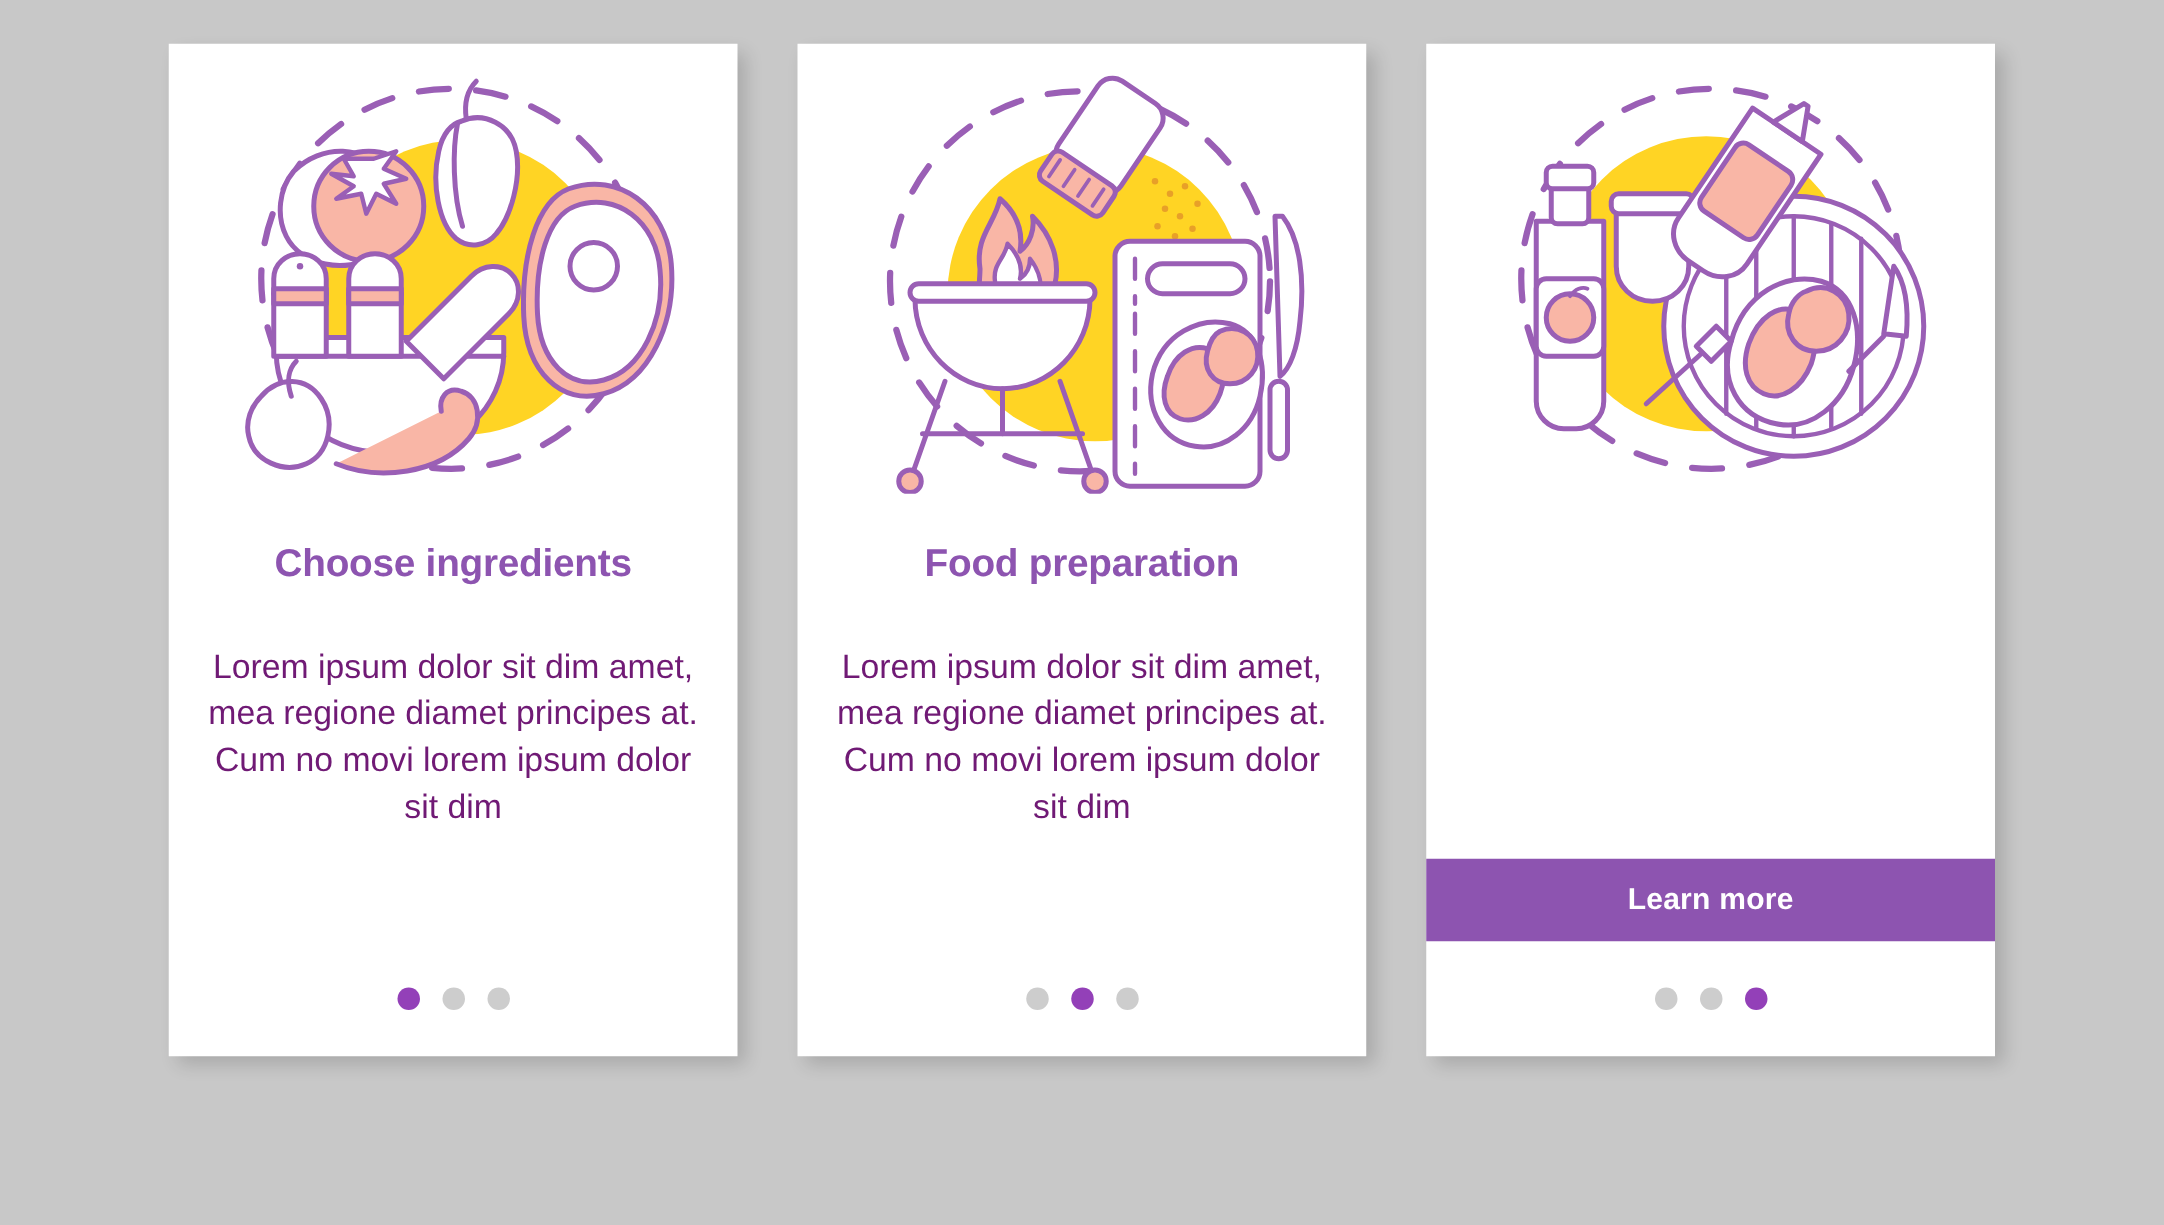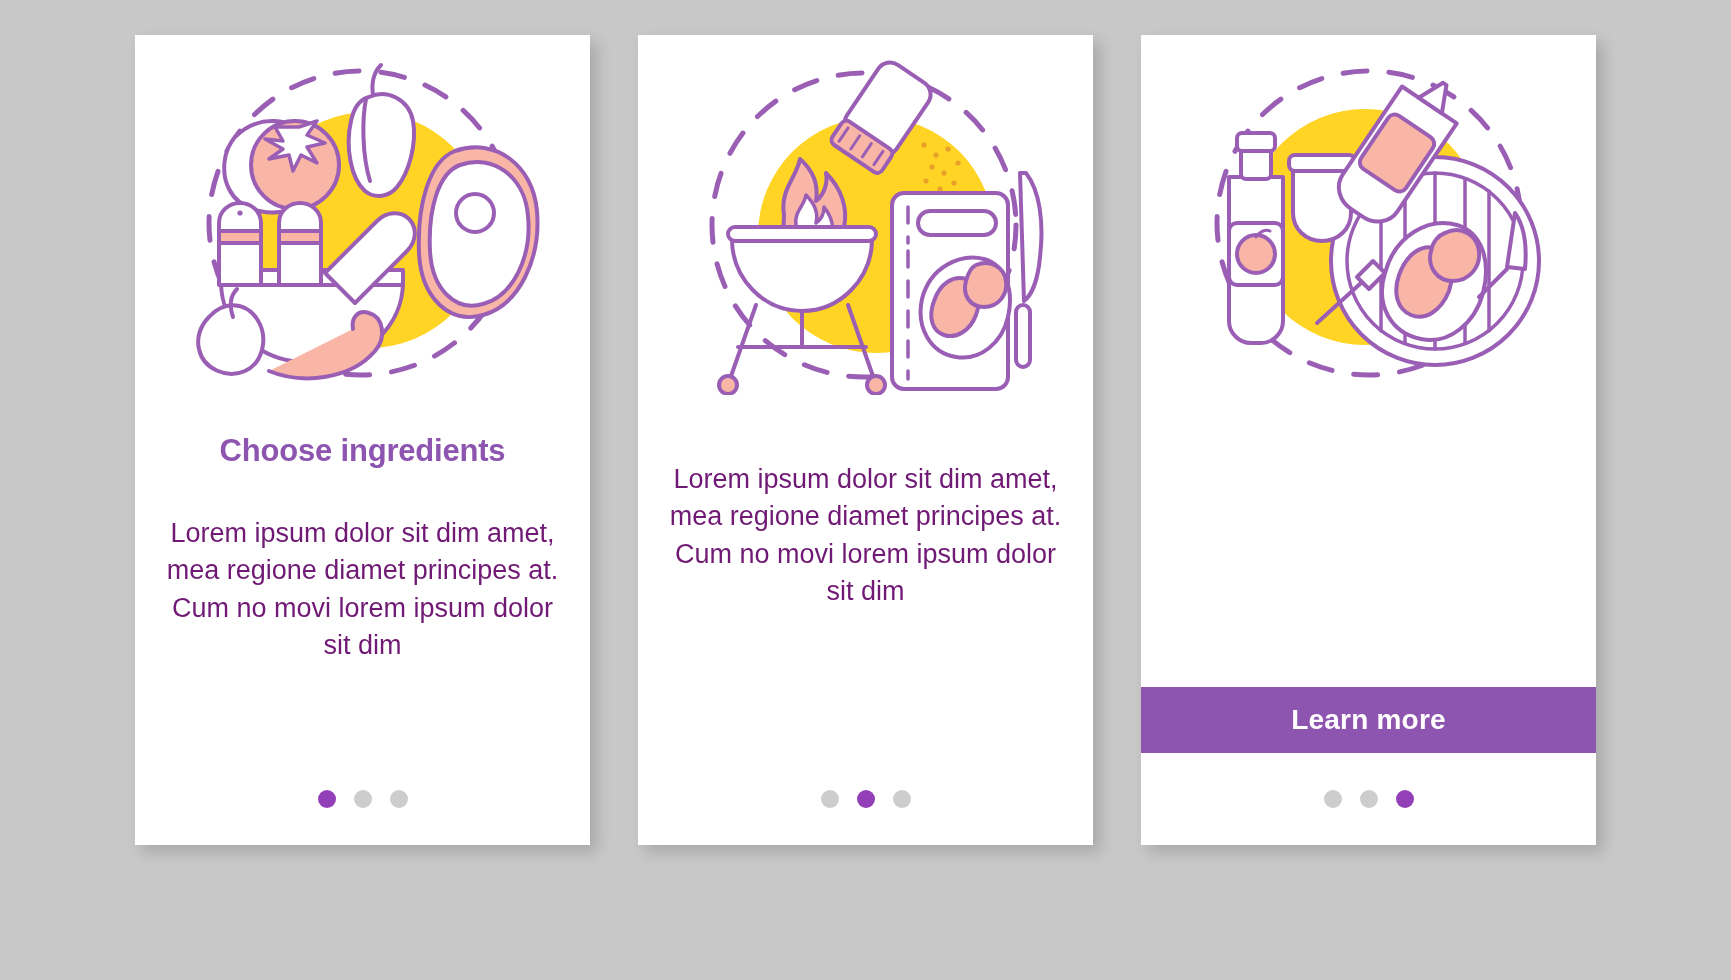--- a/index.html
+++ b/index.html
@@ -79,21 +79,21 @@
   .spacer { flex: 1 1 auto; }
 
   
   .cta-button {
     width: 100%;
     height: 66px;
     background: #8d54b0;
     border: none;
     color: #ffffff;
     font-family: "Liberation Sans", sans-serif;
-    font-size: 28px;
+    font-size: 24px;
     font-weight: bold;
     letter-spacing: 0.2px;
     cursor: pointer;
     display: flex;
     align-items: center;
     justify-content: center;
     flex: 0 0 auto;
   }
 
   
@@ -233,20 +233,21 @@
           <path d="M236 244 c8 -32 38 -46 62 -40 c22 6 30 32 24 58 c-6 26 -28 44 -52 40 c-26 -4 -40 -30 -34 -58 z" fill="#ffffff" stroke="#9a5fb5"></path>
           <path d="M248 246 c6 -18 20 -26 32 -22 c12 4 16 20 10 36 c-6 16 -20 24 -32 20 c-12 -4 -16 -18 -10 -34 z" fill="#f9b6a6" stroke="#9a5fb5"></path>
           <path d="M290 210 c14 -6 28 2 30 16 c2 14 -8 26 -22 26 c-14 0 -22 -12 -18 -26 c2 -8 6 -14 10 -16 z" fill="#f9b6a6" stroke="#9a5fb5"></path>
 
           <path d="M340 118 c14 18 18 50 14 84 c-2 22 -8 38 -16 44 l-4 -128 z" fill="#ffffff" stroke="#9a5fb5"></path>
           <rect x="330" y="250" width="14" height="62" rx="7" fill="#ffffff" stroke="#9a5fb5"></rect>
         </g>
       </svg>
     </div>
 
+    <div class="card-title">Food preparation</div>
 
     <div class="card-body">Lorem ipsum dolor sit dim amet, mea regione diamet principes at. Cum no movi lorem ipsum dolor sit dim</div>
 
     <div class="spacer"></div>
 
     <div class="dots">
       <span class="dot"></span>
       <span class="dot active"></span>
       <span class="dot"></span>
     </div>

